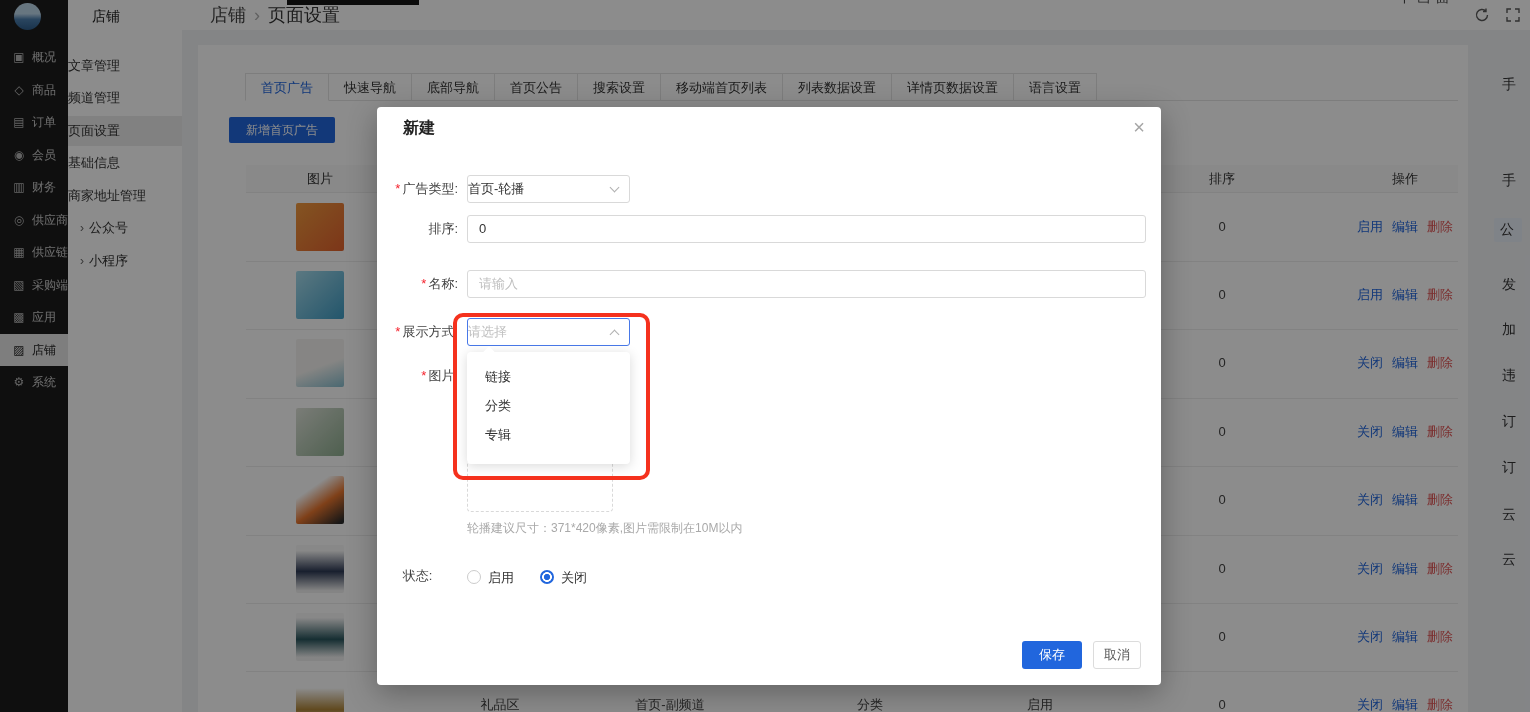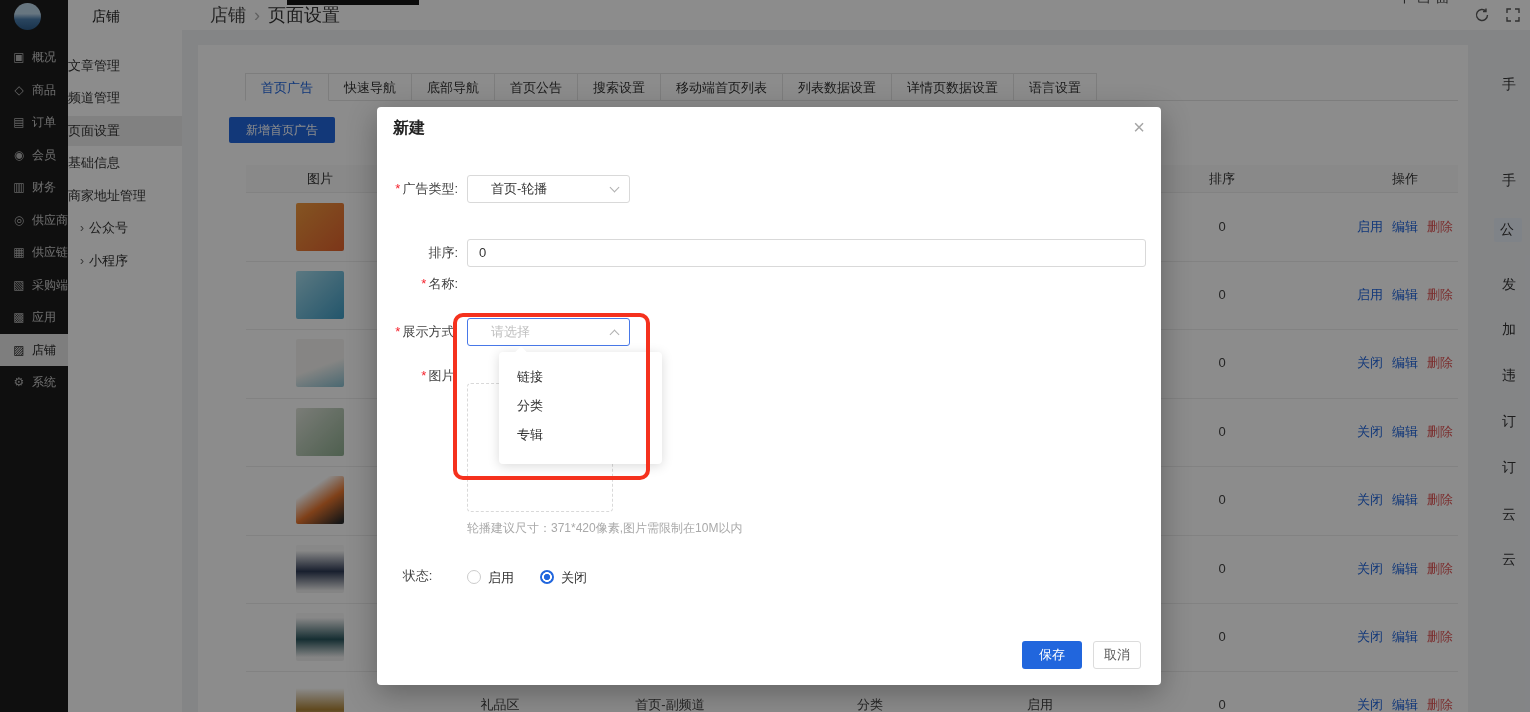--- a/index.html
+++ b/index.html
@@ -55,36 +55,36 @@
   .act{color:var(--accent);cursor:pointer;}
   .act.danger{color:var(--danger);}
 
   
   .fragment{position:absolute;left:1502px;width:28px;font-size:14px;color:#333;}
   .fragment.hl{left:1494px;padding:3px 6px;background:#e8eef8;border-radius:2px;}
 
   
   .mask{position:absolute;inset:0;background:rgba(0,0,0,0.45);z-index:50;}
   .modal{position:absolute;left:377px;top:107px;width:784px;height:578px;background:#fff;border-radius:4px;box-shadow:0 8px 30px rgba(0,0,0,.3);z-index:100;}
-  .modal-title{position:absolute;left:16px;top:11px;font-size:16px;font-weight:bold;color:#222;}
+  .modal-title{position:absolute;left:26px;top:11px;font-size:16px;font-weight:bold;color:#222;}
   .modal-close{position:absolute;right:16px;top:10px;font-size:20px;color:#a5a5a5;cursor:pointer;line-height:20px;}
   .form-row{position:absolute;left:0;width:784px;}
   .f-label{position:absolute;left:0;top:0;width:81px;text-align:right;font-size:13px;color:#444;}
   .req{color:#f5222d;margin-right:2px;}
-  .ctl-select{position:absolute;left:90px;top:0;width:163px;height:28px;border:1px solid #d9d9d9;border-radius:3px;background:#fff;font-size:13px;color:#333;line-height:26px;padding-left:23px;cursor:pointer;}
+  .ctl-select{position:absolute;left:90px;top:0;width:163px;height:28px;border:1px solid #d9d9d9;border-radius:3px;background:#fff;font-size:13px;color:#333;line-height:26px;padding-left:0;cursor:pointer;}
   .ctl-select.focused{border-color:var(--focus);}
   .ctl-select .ph{color:var(--placeholder);}
   .chev{position:absolute;right:11px;width:7px;height:7px;border-right:1.4px solid #b0b0b0;border-bottom:1.4px solid #b0b0b0;}
   .chev.down{top:8px;transform:rotate(45deg);}
   .chev.up{top:12px;transform:rotate(-135deg);}
   .ctl-input{position:absolute;left:90px;top:0;width:679px;height:28px;border:1px solid #d9d9d9;border-radius:3px;font-size:13px;color:#333;line-height:26px;padding-left:11px;background:#fff;}
   .ctl-input .ph{color:var(--placeholder);}
   .upload-box{position:absolute;left:90px;top:276px;width:146px;height:129px;border:1px dashed #d9d9d9;border-radius:4px;background:#fff;cursor:pointer;}
   .hint{position:absolute;left:90px;top:413px;font-size:12px;color:#a9a9a9;}
-  .dropdown{position:absolute;left:90px;top:245px;width:163px;height:112px;background:#fff;border-radius:4px;box-shadow:0 2px 12px rgba(0,0,0,.15);z-index:110;padding-top:10px;margin-left:32px;}
+  .dropdown{position:absolute;left:90px;top:245px;width:163px;height:112px;background:#fff;border-radius:4px;box-shadow:0 2px 12px rgba(0,0,0,.15);z-index:110;padding-top:10px;}
   .dropdown .dd-caret{position:absolute;left:18px;top:-4px;width:8px;height:8px;background:#fff;transform:rotate(45deg);}
   .dd-item{height:29px;line-height:29px;padding-left:18px;font-size:13px;color:#333;cursor:pointer;}
   .radio{display:inline-block;width:14px;height:14px;border:1px solid #ccc;border-radius:50%;background:#fff;vertical-align:-2px;cursor:pointer;}
   .radio.checked{border:none;background:radial-gradient(circle,var(--accent) 0 2.8px,#fff 3.4px 4.6px,var(--accent) 5.2px);}
   .radio-label{font-size:13px;color:#333;margin-left:7px;cursor:pointer;}
   .btn{position:absolute;top:534px;height:28px;border-radius:3px;font-size:13px;text-align:center;line-height:28px;cursor:pointer;}
   .btn.primary{left:645px;width:60px;background:var(--accent);color:#fff;}
   .btn.plain{left:716px;width:48px;background:#fff;border:1px solid #dcdcdc;color:#555;line-height:26px;}
 
   .red-rect{position:absolute;left:453px;top:313px;width:197px;height:167px;border:4px solid var(--annotation);border-radius:10px;z-index:120;pointer-events:none;}
@@ -294,27 +294,28 @@
 
   <div class="modal">
     <div class="modal-title">新建</div>
     <div class="modal-close">×</div>
 
     <div class="form-row" style="top:68px;height:28px;">
       <div class="f-label" style="line-height:28px;"><span class="req">*</span><span>广告类型:</span></div>
       <div class="ctl-select"><span>首页-轮播</span><span class="chev down"></span></div>
     </div>
 
-    <div class="form-row" style="top:132px;height:35px;">
+    <div class="form-row" style="top:108px;height:35px;">
       <div class="f-label" style="line-height:28px;"><span>排序:</span></div>
       <div class="ctl-input"><span>0</span></div>
     </div>
 
     <div class="form-row" style="top:163px;height:40px;">
       <div class="f-label" style="line-height:28px;"><span class="req">*</span><span>名称:</span></div>
+      <div class="ctl-input"><span class="ph">请输入</span></div>
     </div>
 
     <div class="form-row" style="top:211px;height:28px;">
       <div class="f-label" style="line-height:28px;"><span class="req">*</span><span>展示方式:</span></div>
       <div class="ctl-select focused"><span class="ph">请选择</span><span class="chev up"></span></div>
     </div>
 
     <div class="form-row" style="top:262px;height:14px;">
       <div class="f-label" style="line-height:14px;"><span class="req">*</span><span>图片:</span></div>
     </div>

